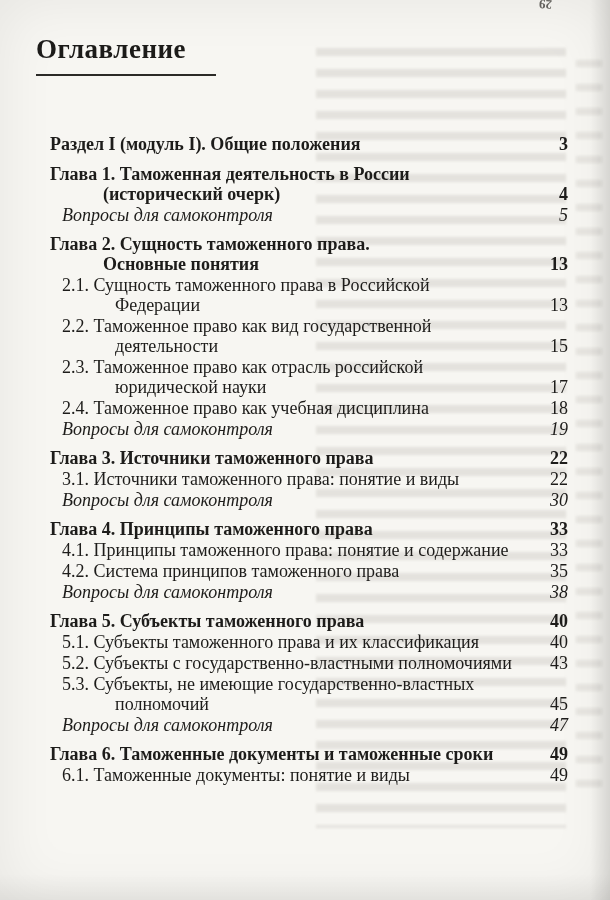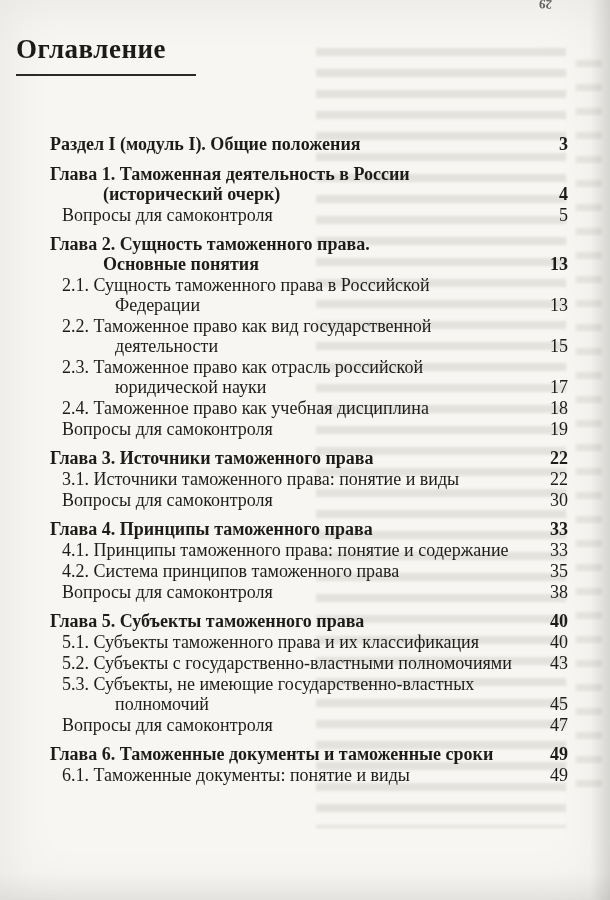--- a/index.html
+++ b/index.html
@@ -70,21 +70,21 @@
     transform: rotate(183deg);
     font-size: 13px;
     font-weight: bold;
     color: #4c4a46;
     opacity: 0.85;
     z-index: 2;
   }
 
   .title-wrap {
     position: relative;
-    padding: 34px 0 0 16px;
+    padding: 34px 0 0 36px;
     z-index: 2;
   }
   .page-title {
     display: inline-block;
     font-size: 27px;
     font-weight: bold;
     letter-spacing: 0.5px;
     color: #1c1b19;
     border-bottom: 2px solid #2b2a27;
     padding: 0 30px 9px 0;
@@ -108,21 +108,21 @@
     white-space: pre-line;
     padding-right: 10px;
   }
   .entry-page {
     width: 34px;
     text-align: right;
   }
   .section { font-weight: bold; margin-bottom: 10px; }
   .chapter { font-weight: bold; margin-top: 9px; }
   .sub     { margin-left: 12px; }
-  .questions { margin-left: 12px; }
+  .questions { font-style: italic; margin-left: 12px; }
   .chapter .entry-text,
   .sub .entry-text {
     padding-left: 53px;
     text-indent: -53px;
   }
 </style>
 </head>
 <body>
 
 <div class="page">

